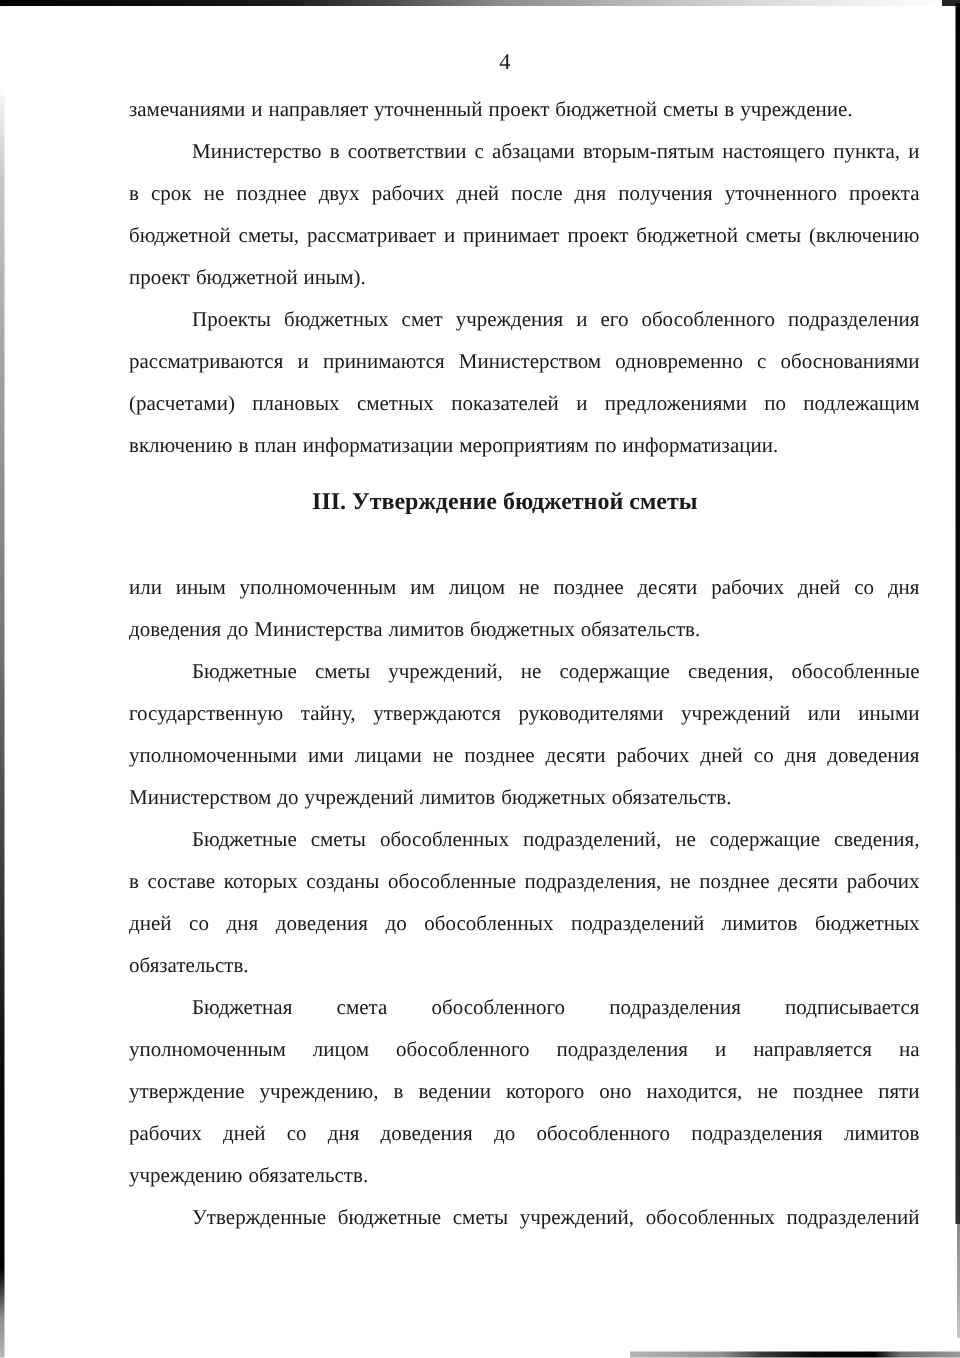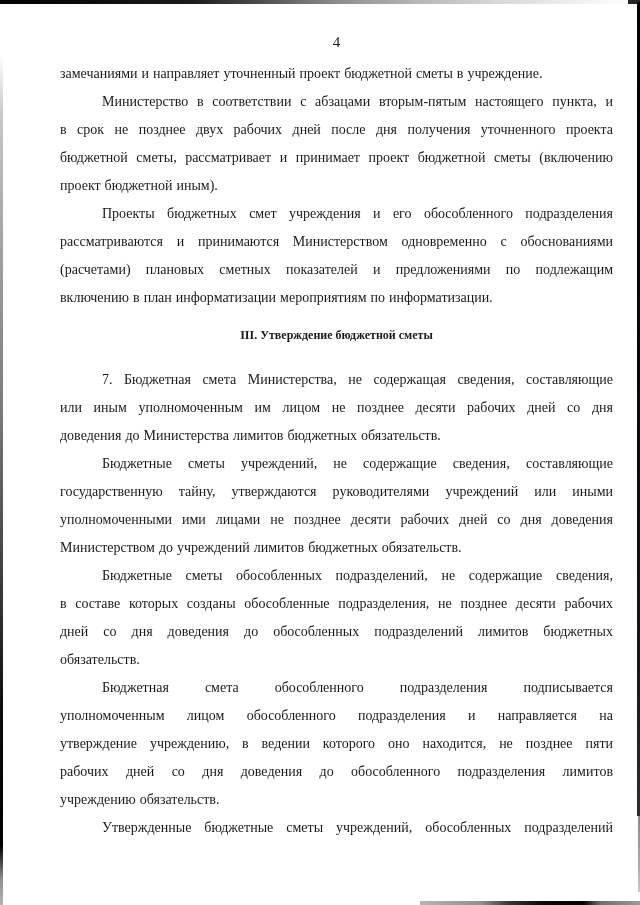--- a/index.html
+++ b/index.html
@@ -78,35 +78,36 @@
   }
   .paragraph { margin: 0; }
   .line {
     font-size: 14px;
     line-height: 28px;
     height: 28px;
     overflow: hidden;
     text-align: justify;
     text-align-last: justify;
     word-spacing: 0.5px;
+    margin-left: 26px;
   }
   .line-last {
     text-align-last: left;
   }
   .line-indent {
     text-indent: 42px;
   }
   .heading {
     font-weight: bold;
-    font-size: 12px;
+    font-size: 16px;
     text-align: center;
     line-height: 28px;
     height: 28px;
     margin-top: 9px;
-    margin-bottom: 17px;
+    margin-bottom: 30px;
   }
 </style>
 </head>
 <body>
 
 <div class="page">
   <div class="top-bar"></div>
   <div class="top-right-notch"></div>
   <div class="right-edge"></div>
   <div class="right-edge-lower"></div>
@@ -126,26 +127,25 @@
           <div class="line line-last">проект бюджетной иным).</div>
         </div>
         <div class="paragraph">
           <div class="line line-indent">Проекты бюджетных смет учреждения и его обособленного подразделения</div>
           <div class="line">рассматриваются и принимаются Министерством одновременно с обоснованиями</div>
           <div class="line">(расчетами) плановых сметных показателей и предложениями по подлежащим</div>
           <div class="line line-last">включению в план информатизации мероприятиям по информатизации.</div>
         </div>
         <div class="heading">III. Утверждение бюджетной сметы</div>
         <div class="paragraph">
-          <div class="line line-indent">7. Бюджетная смета Министерства, не содержащая сведения, составляющие</div>
           <div class="line">или иным уполномоченным им лицом не позднее десяти рабочих дней со дня</div>
           <div class="line line-last">доведения до Министерства лимитов бюджетных обязательств.</div>
         </div>
         <div class="paragraph">
-          <div class="line line-indent">Бюджетные сметы учреждений, не содержащие сведения, составляющие</div>
+          <div class="line line-indent">Бюджетные сметы учреждений, не содержащие сведения, обособленные</div>
           <div class="line">государственную тайну, утверждаются руководителями учреждений или иными</div>
           <div class="line">уполномоченными ими лицами не позднее десяти рабочих дней со дня доведения</div>
           <div class="line line-last">Министерством до учреждений лимитов бюджетных обязательств.</div>
         </div>
         <div class="paragraph">
           <div class="line line-indent">Бюджетные сметы обособленных подразделений, не содержащие сведения,</div>
           <div class="line">в составе которых созданы обособленные подразделения, не позднее десяти рабочих</div>
           <div class="line">дней со дня доведения до обособленных подразделений лимитов бюджетных</div>
           <div class="line line-last">обязательств.</div>
         </div>

